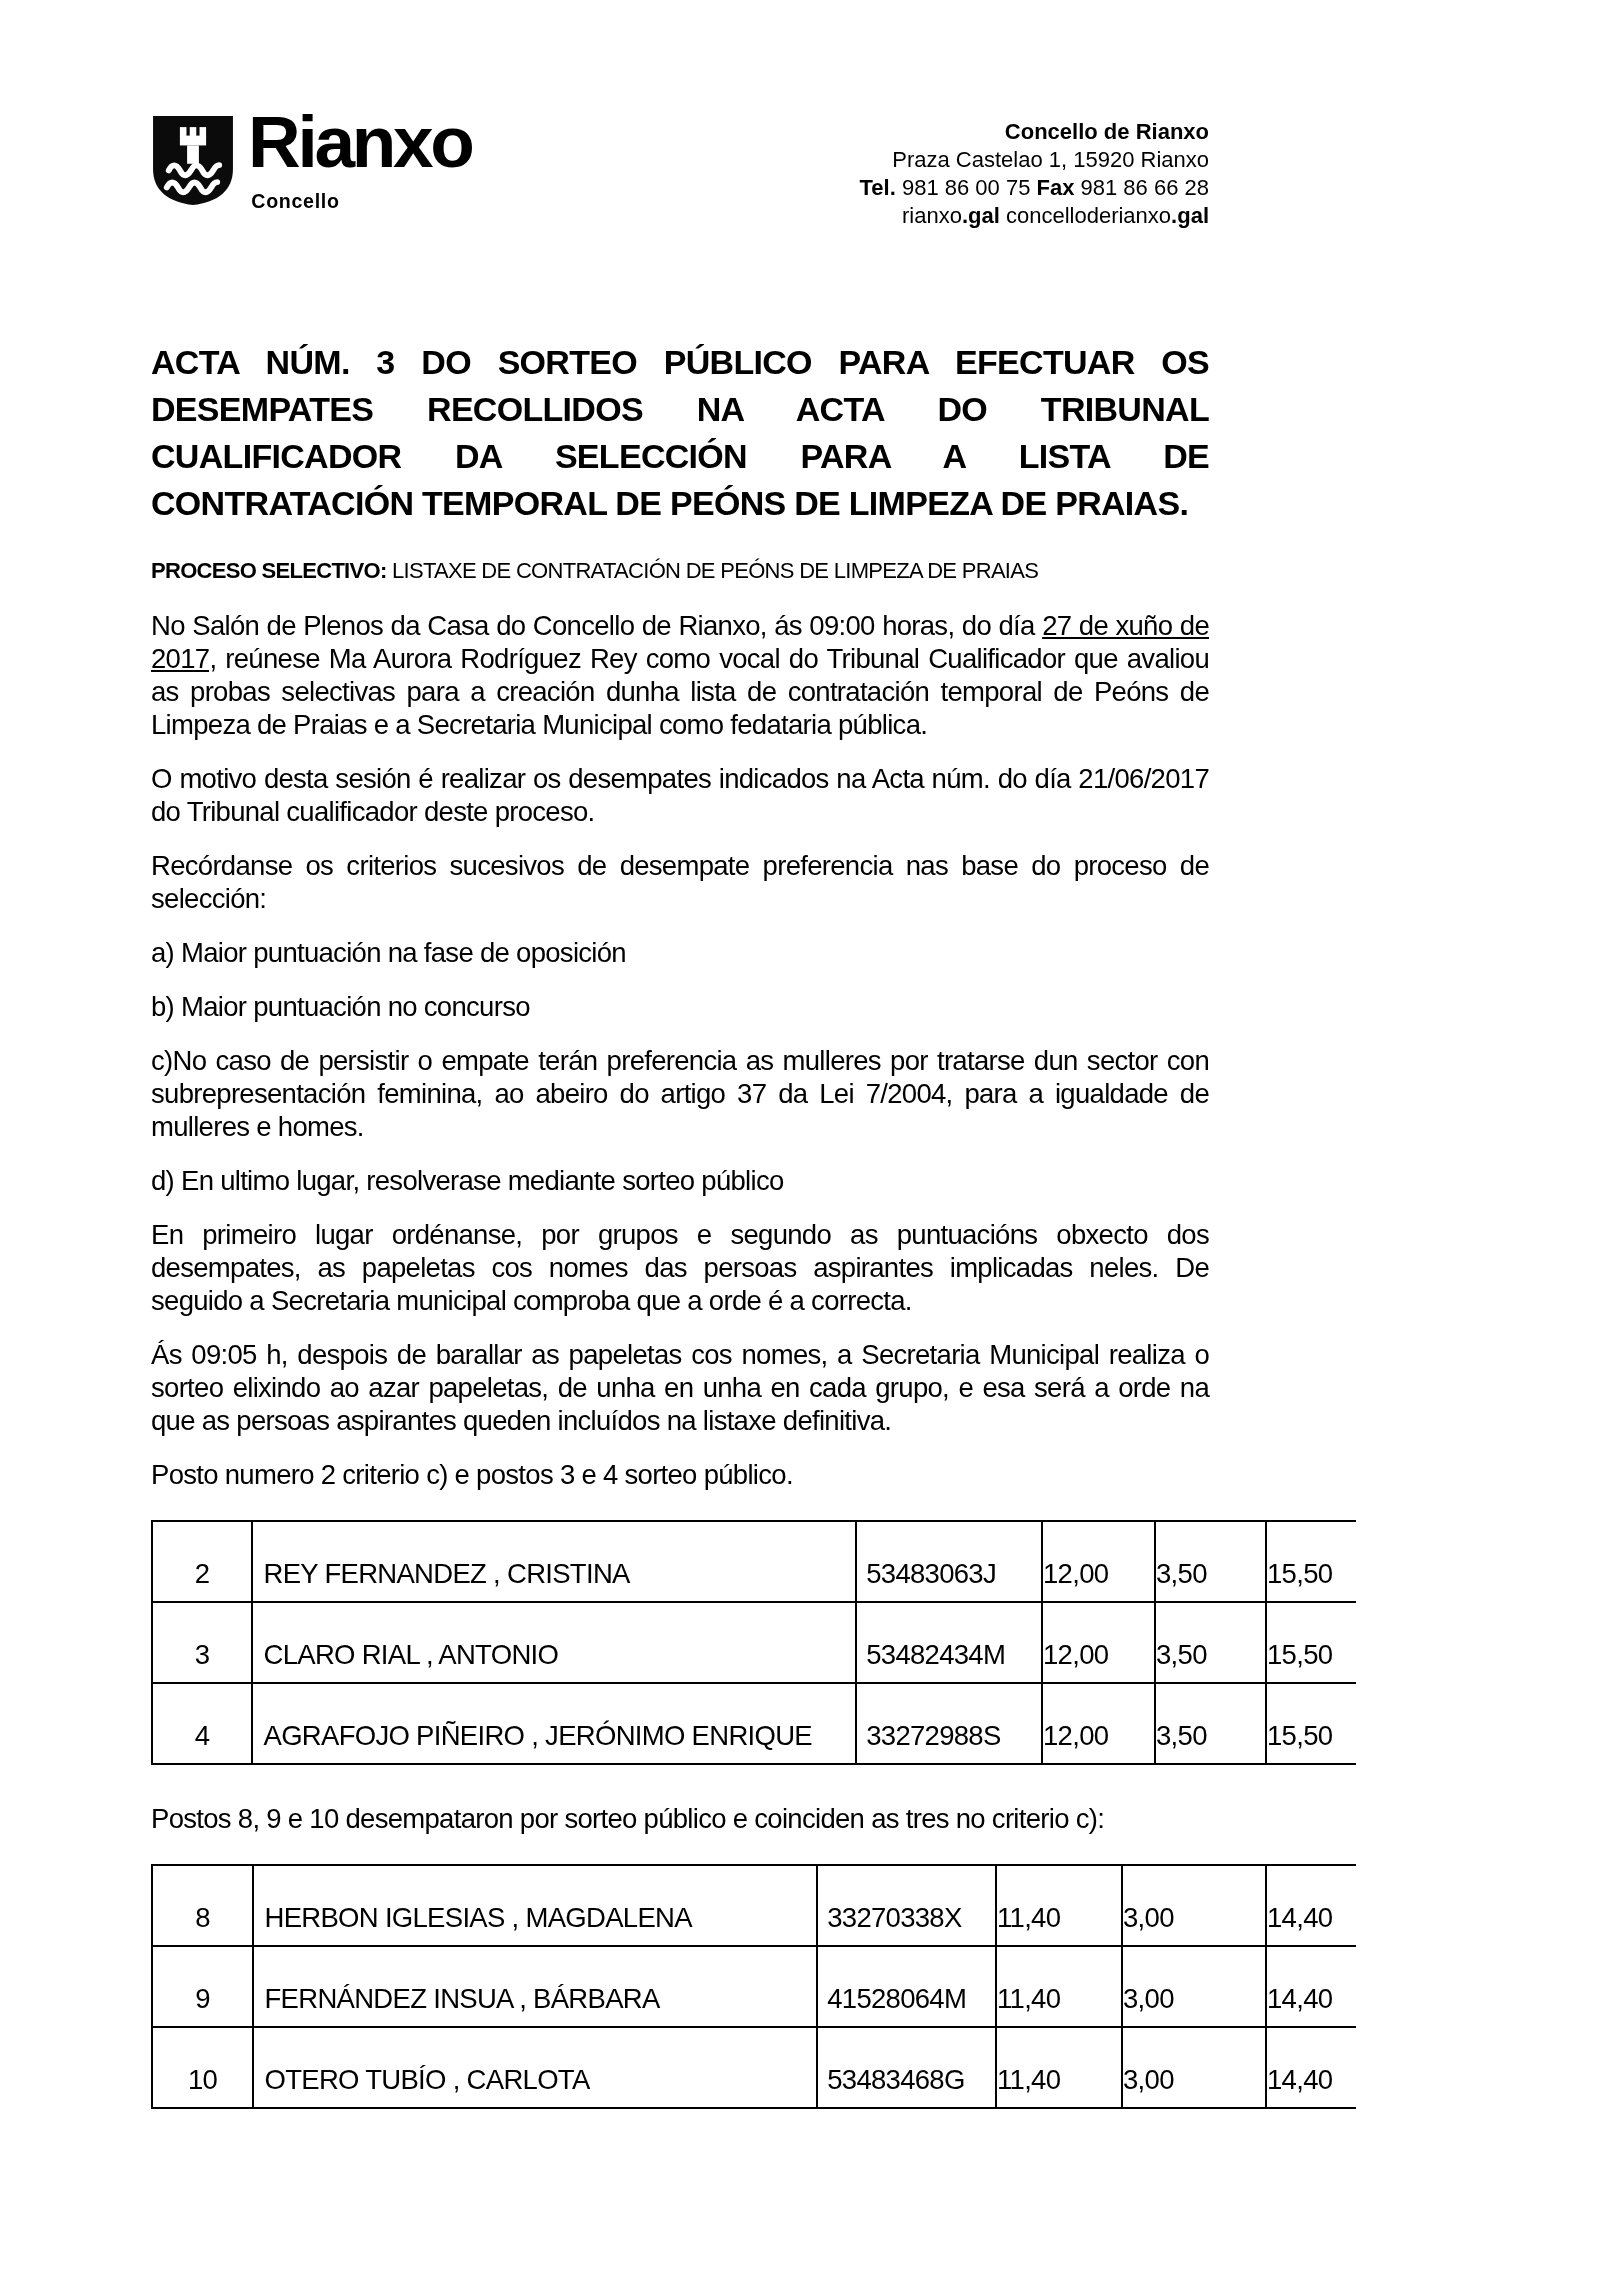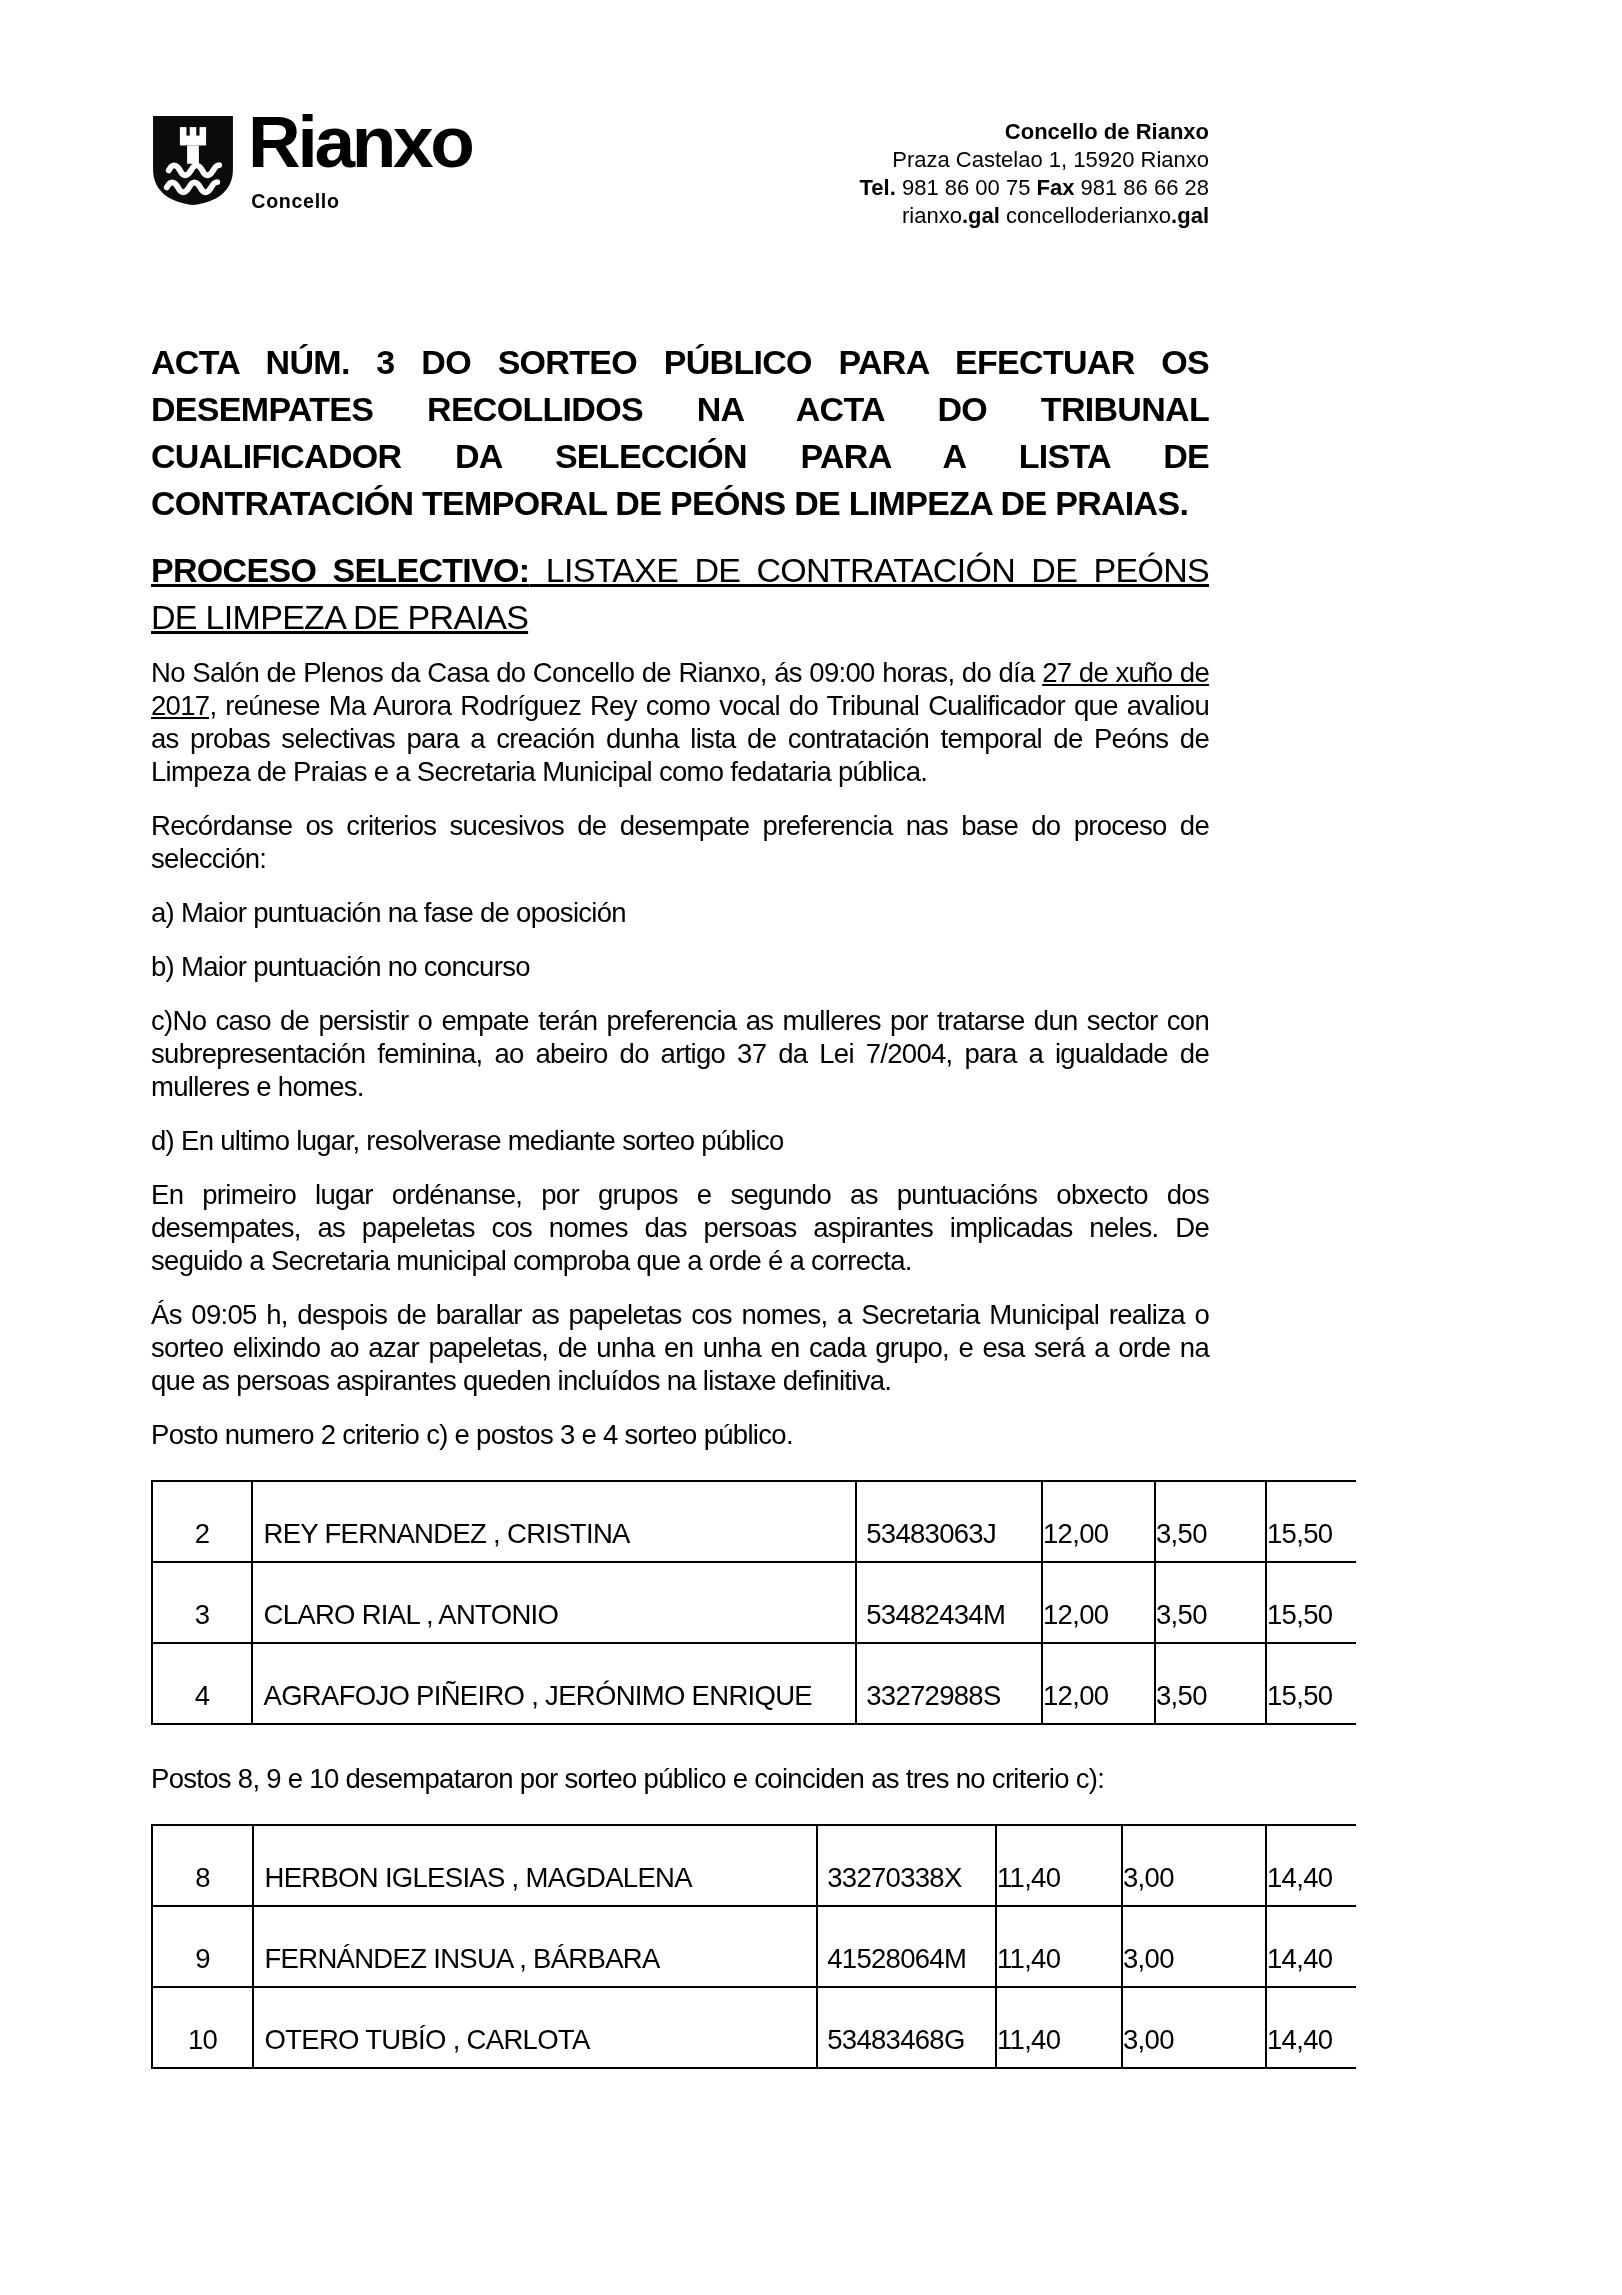--- a/index.html
+++ b/index.html
@@ -22,21 +22,21 @@
   .contact{text-align:right;font-size:22px;line-height:28px;padding-top:7.9px;}
   .b{font-weight:bold;}
   
   .title{
     margin-top:90px;
     font-size:34px;font-weight:bold;line-height:47px;
     letter-spacing:-0.7px;text-align:justify;
   }
   .process{
     margin-top:19.6px;
-    font-size:34px;line-height:47px;letter-spacing:-0.7px;text-align:justify;text-decoration:underline;
+    font-size:22px;line-height:47px;letter-spacing:-0.7px;text-align:justify;
   }
   .process .label{font-weight:bold;}
   
   .bodytext p{
     font-size:27.5px;line-height:33px;letter-spacing:-0.7px;
     text-align:justify;margin:0 0 21px 0;
   }
   .bodytext p.first{margin-top:15.7px;}
   .u{text-decoration:underline;}
   
@@ -96,20 +96,21 @@
   </div>
 
   <div class="title">ACTA NÚM. 3 DO SORTEO PÚBLICO PARA EFECTUAR OS DESEMPATES RECOLLIDOS NA ACTA DO TRIBUNAL CUALIFICADOR DA SELECCIÓN PARA A LISTA DE CONTRATACIÓN TEMPORAL DE PEÓNS DE LIMPEZA DE PRAIAS.</div>
 
   <div class="process"><span class="label">PROCESO SELECTIVO:</span><span> LISTAXE DE CONTRATACIÓN DE PEÓNS DE LIMPEZA DE PRAIAS</span></div>
 
   <div class="bodytext">
 
     <p class="first"><span>No Salón de Plenos da Casa do Concello de Rianxo, ás 09:00 horas, do día </span><span class="u">27 de xuño de 2017,</span><span> reúnese Ma Aurora Rodríguez Rey como vocal do Tribunal Cualificador que avaliou as probas selectivas para a creación dunha lista de contratación temporal de Peóns de Limpeza de Praias e a Secretaria Municipal como fedataria pública.</span></p>
 
+    <p>O motivo desta sesión é realizar os desempates indicados na Acta núm. do día 21/06/2017 do Tribunal cualificador deste proceso.</p>
 
     <p>Recórdanse os criterios sucesivos de desempate preferencia nas base do proceso de selección:</p>
 
     <p>a) Maior puntuación na fase de oposición</p>
     <p>b) Maior puntuación no concurso</p>
     <p>c)No caso de persistir o empate terán preferencia as mulleres por tratarse dun sector con subrepresentación feminina, ao abeiro do artigo 37 da Lei 7/2004, para a igualdade de mulleres e homes.</p>
     <p>d) En ultimo lugar, resolverase mediante sorteo público</p>
 
     <p>En primeiro lugar ordénanse, por grupos e segundo as puntuacións obxecto dos desempates, as papeletas cos nomes das persoas aspirantes implicadas neles. De seguido a Secretaria municipal comproba que a orde é a correcta.</p>
 

